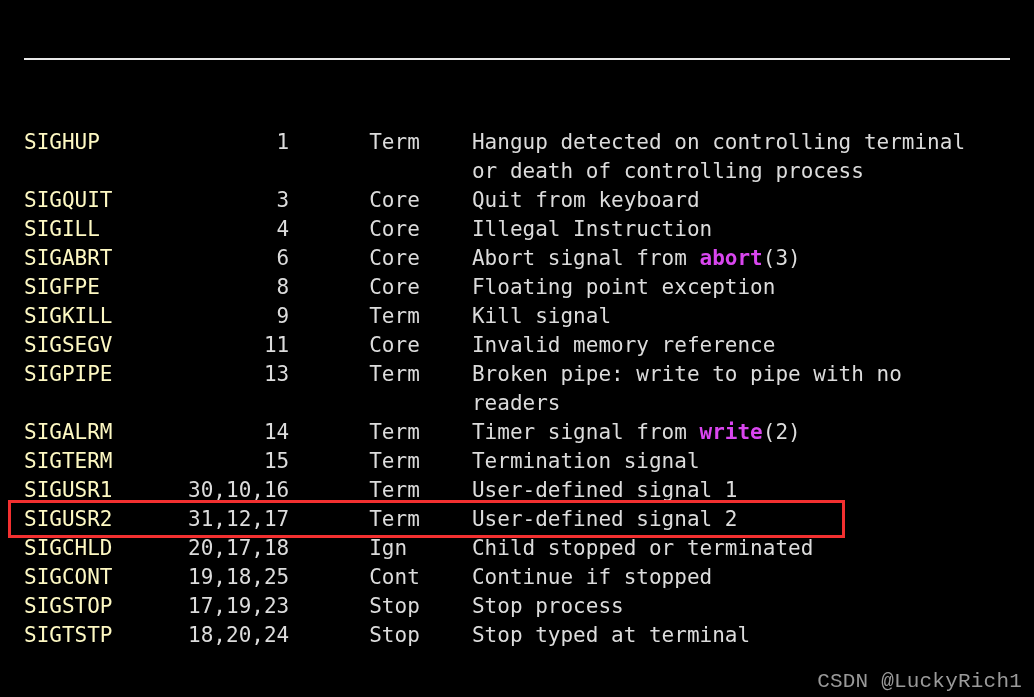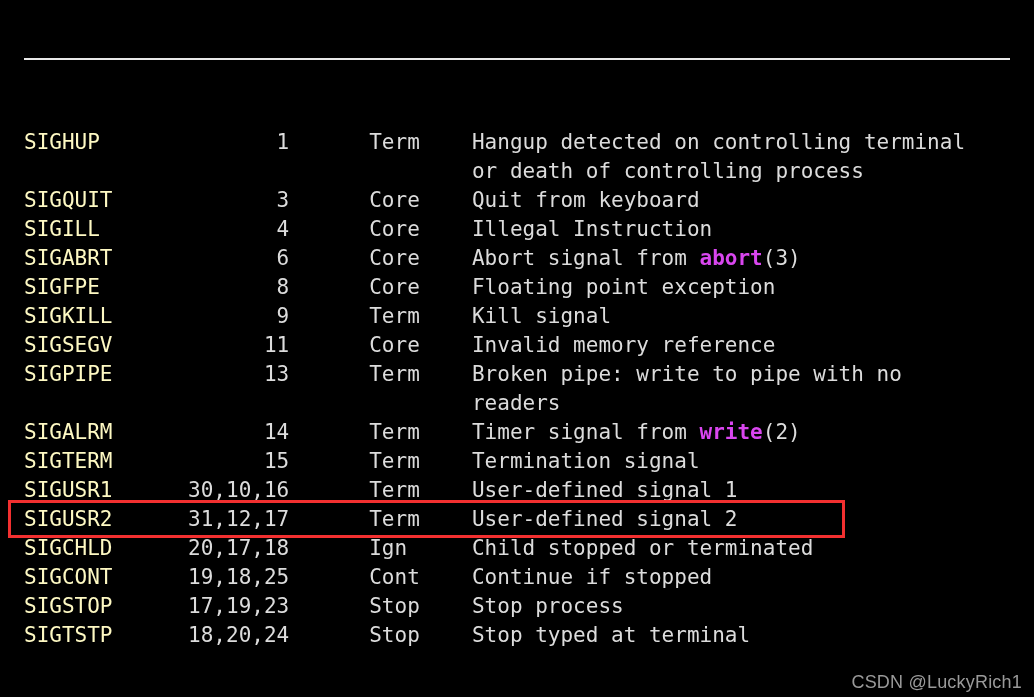--- a/index.html
+++ b/index.html
@@ -93,22 +93,22 @@
     pointer-events: none;
     background: transparent;
     z-index: 5;
   }
 
   
   .watermark {
     position: absolute;
     right: 12px;
     bottom: 4px;
-    font-family: Liberation Sans, sans-serif;
-    font-size: 18px;
+    font-family: Liberation Mono, monospace;
+    font-size: 21px;
     color: #9a9a9a;
     letter-spacing: 0.2px;
     z-index: 6;
     white-space: pre;
   }
 </style>
 </head>
 <body>
 
 <div class="manpage">

